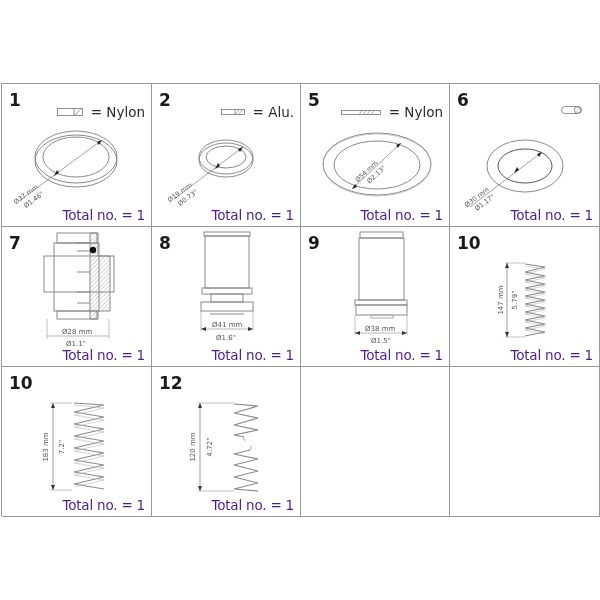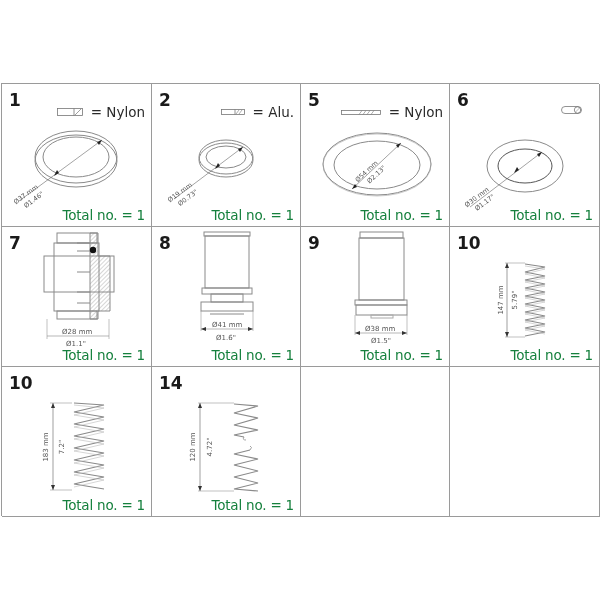--- a/index.html
+++ b/index.html
@@ -3,21 +3,21 @@
 <meta charset="utf-8">
 <style>
   html, body { margin: 0; padding: 0; background: #ffffff; }
   body { width: 600px; height: 600px; position: relative; overflow: hidden;
          font-family: "DejaVu Sans", "Liberation Sans", sans-serif; color: #222; }
   .grid { position: absolute; left: 1px; top: 83px; width: 598px; height: 433px;
           border-top: 1px solid #9a9a9a; border-left: 1px solid #9a9a9a; box-sizing: border-box; }
   .cell { position: absolute; box-sizing: border-box;
           border-right: 1px solid #9a9a9a; border-bottom: 1px solid #9a9a9a; background: #fff; }
   .num { position: absolute; left: 7px; top: 6px; font-weight: bold; font-size: 17px; color: #1a1a1a; }
-  .total { position: absolute; right: 6px; bottom: 3px; font-size: 13.5px; color: #15803d;
+  .total { position: absolute; right: 6px; bottom: 3px; font-size: 13.5px; color: #4c1d95;
            font-family: "DejaVu Sans", sans-serif; letter-spacing: -0.2px; }
   .legend { position: absolute; right: 6px; top: 20px; font-size: 13.5px; color: #2a2a2a;
             display: flex; align-items: center; gap: 8px; }
   .legend svg { display: block; }
   .drawing { position: absolute; left: 0; top: 0; }
   .dim { font-family: "DejaVu Sans", sans-serif; font-size: 6.5px; fill: #555; }
 </style>
 </head>
 <body>
 
@@ -225,21 +225,21 @@
       <g transform="translate(62,80) rotate(-90)">
           <text class="dim" text-anchor="middle" x="0" y="0" style="font-size:7px">7.2"</text>
         </g>
       <polyline fill="none" stroke="#8a8a8a" stroke-width="1.2" points="72,36 102,38 72,45 102,50 72,57 102,62 72,69 102,74 72,81 102,86 72,93 102,98 72,105 102,110 72,117 102,122"></polyline>
       <polyline fill="none" stroke="#bbb" stroke-width="0.6" points="72,38 102,41 72,48 102,53 72,60 102,65 72,72 102,77 72,84 102,89 72,96 102,101 72,108 102,113 72,120"></polyline>
     </svg>
     <span class="total">Total no. = 1</span>
   </div>
 
   <div class="cell" style="left:150px;top:283px;width:149px;height:150px;">
-    <span class="num">14</span>
+    <span class="num">12</span>
     <svg class="drawing" width="149" height="150">
       <line x1="46" y1="36" x2="82" y2="36" stroke="#999" stroke-width="0.6"></line>
       <line x1="46" y1="124" x2="82" y2="124" stroke="#999" stroke-width="0.6"></line>
       <line x1="48" y1="36" x2="48" y2="124" stroke="#777" stroke-width="0.7"></line>
       <polygon points="48,36 46,41 50,41" fill="#333"></polygon>
       <polygon points="48,124 46,119 50,119" fill="#333"></polygon>
       <g transform="translate(43,80) rotate(-90)">
           <text class="dim" text-anchor="middle" x="0" y="0" style="font-size:7px">120 mm</text>
         </g>
       <g transform="translate(60,80) rotate(-90)">

